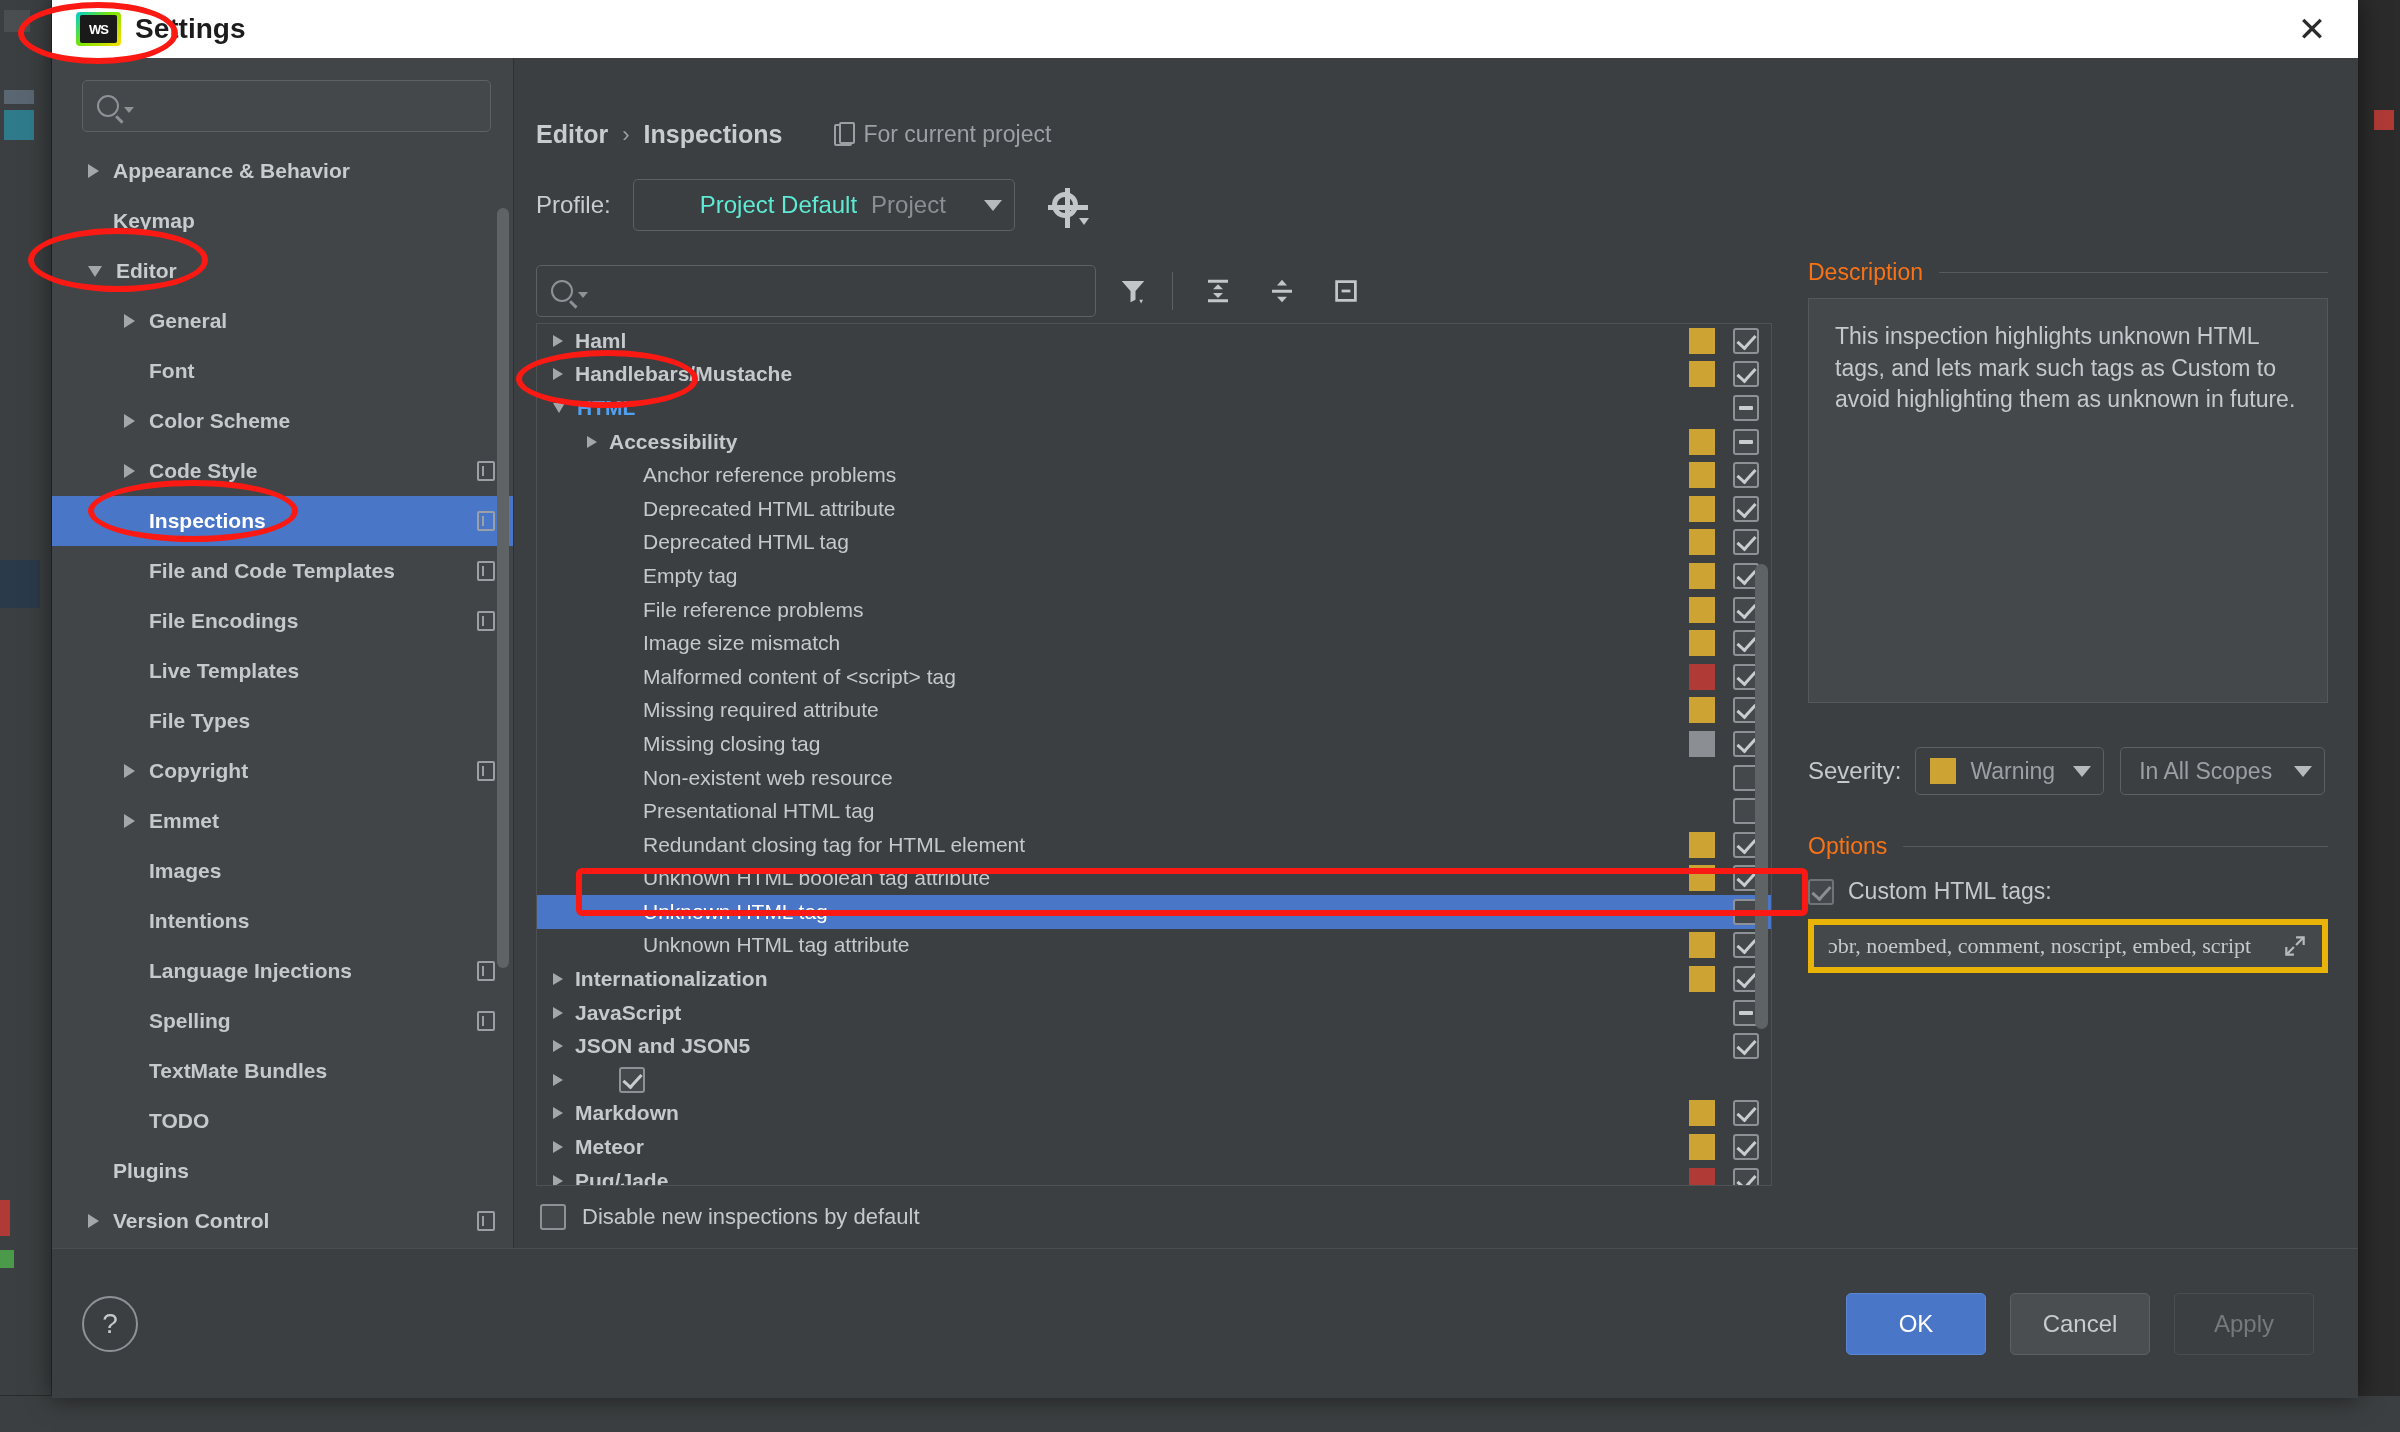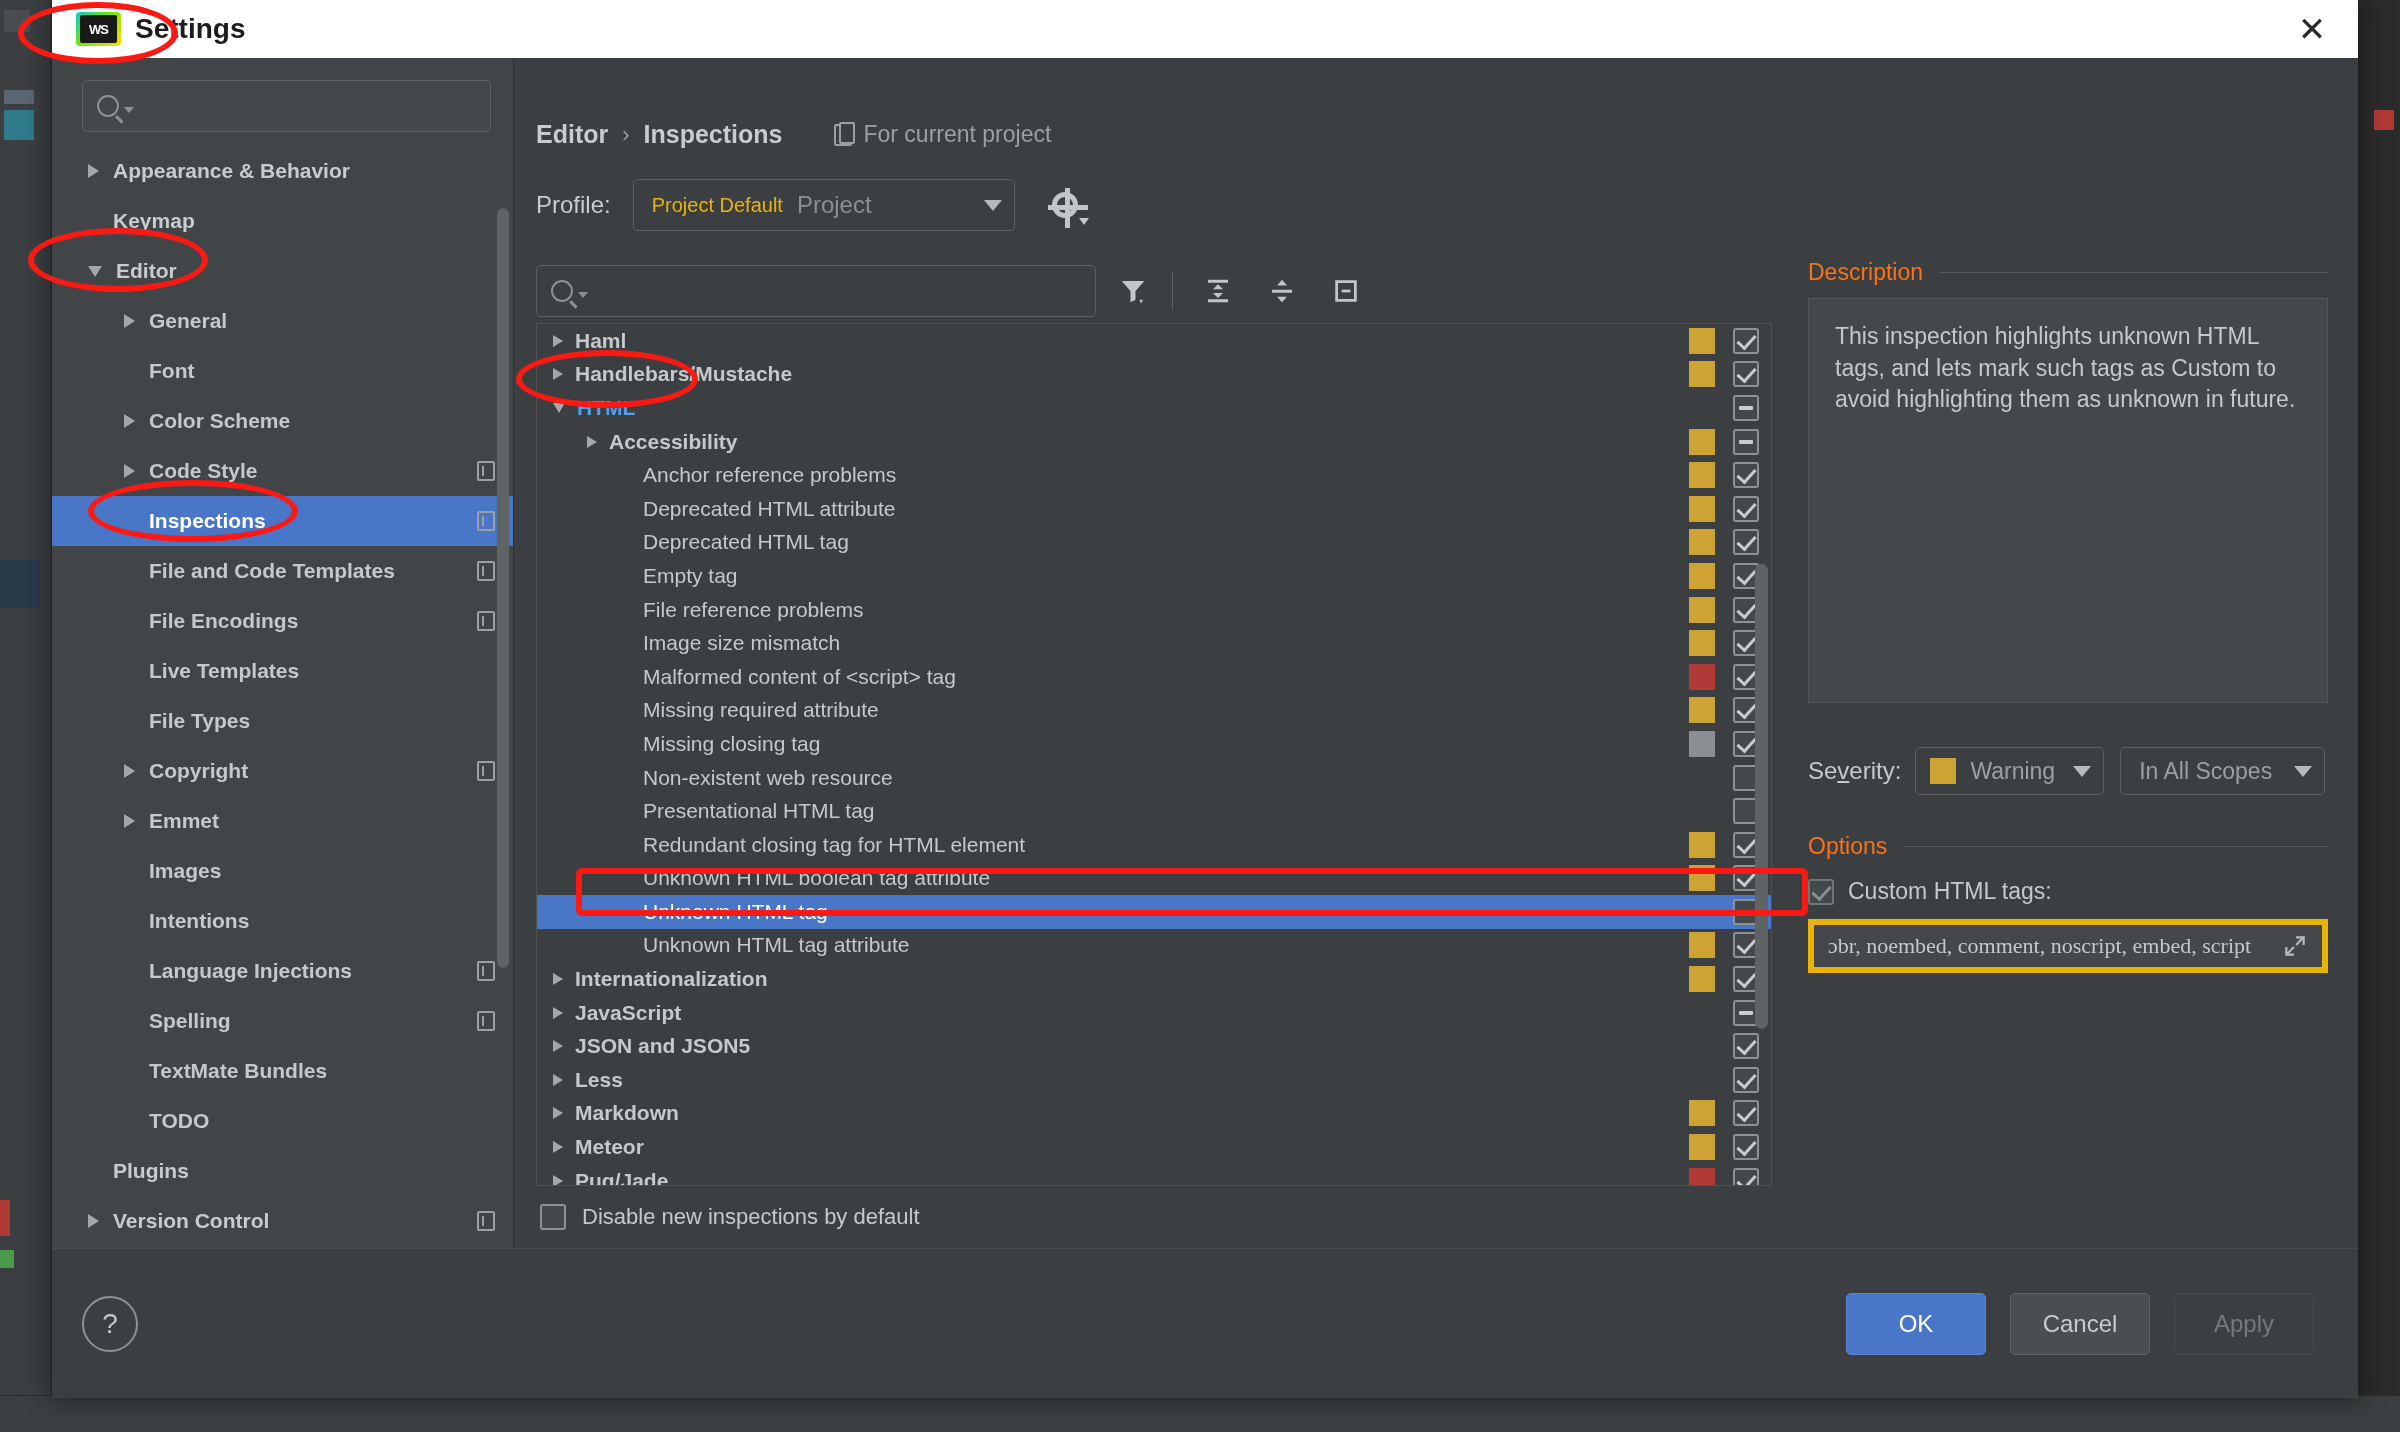--- a/index.html
+++ b/index.html
@@ -88,21 +88,21 @@
   .for-project { display:flex; align-items:center; margin-left: 52px; color:#9aa0a4; font-size:23px; font-weight:normal;}
   .fp-ic { width:18px; height:22px; border:2px solid #9aa0a4; position:relative; margin-right:11px; border-radius:2px;}
   .fp-ic::after{content:'';position:absolute;left:3px;top:-4px;width:12px;height:18px;border:2px solid #9aa0a4;border-radius:2px;background:#3c3f41;}
 
   .profile-row { display:flex; align-items:center; padding: 30px 0 0 22px; }
   .profile-lbl { font-size:24px; color:#c8ccce; margin-right:22px; }
   .combo {
     height:52px; min-width:382px; border:1px solid #5c6164; border-radius:5px; background:#3c3f41;
     display:flex; align-items:center; padding:0 12px 0 18px; cursor:pointer;
   }
-  .combo .v { font-size:20px; color:#eab308; }
+  .combo .v { font-size:24px; color:#5eead4;margin-left:48px; }
   .combo .v2 { font-size:24px; color:#8a8f93; margin-left:14px; }
   .combo .sp { flex:1 1 auto; min-width:26px; }
   .caret { width:0;height:0;border-left:9px solid transparent;border-right:9px solid transparent;border-top:11px solid #b6babd;}
   .gear-btn { margin-left: 28px; width:44px; height:44px; display:flex;align-items:center;justify-content:center; cursor:pointer; position:relative;}
   .gear { width:26px;height:26px;border:5px solid #c2c6c9;border-radius:50%; position:relative;}
   .gear::before,.gear::after{content:'';position:absolute;background:#c2c6c9;}
   .gear::before{left:8px;top:-9px;width:5px;height:40px;}
   .gear::after{top:8px;left:-9px;height:5px;width:40px;}
   .gear-caret{position:absolute;right:-2px;bottom:2px;width:0;height:0;border-left:5px solid transparent;border-right:5px solid transparent;border-top:7px solid #c2c6c9;}
 
@@ -519,21 +519,20 @@
                   <span class="cb dash"></span>
                 </div>
                 <div class="irow ind0 bold">
                   <span class="iarrow right"></span>
                   <span class="ilbl">JSON and JSON5</span>
                   <span class="sev" style="background: transparent;"></span>
                   <span class="cb checked"></span>
                 </div>
                 <div class="irow ind0 bold">
                   <span class="iarrow right"></span>
-                  <span class="ilbl">Less</span>
                   <span class="sev" style="background: transparent;"></span>
                   <span class="cb checked"></span>
                 </div>
                 <div class="irow ind0 bold">
                   <span class="iarrow right"></span>
                   <span class="ilbl">Markdown</span>
                   <span class="sev" style="background: rgb(205, 164, 52);"></span>
                   <span class="cb checked"></span>
                 </div>
                 <div class="irow ind0 bold">

